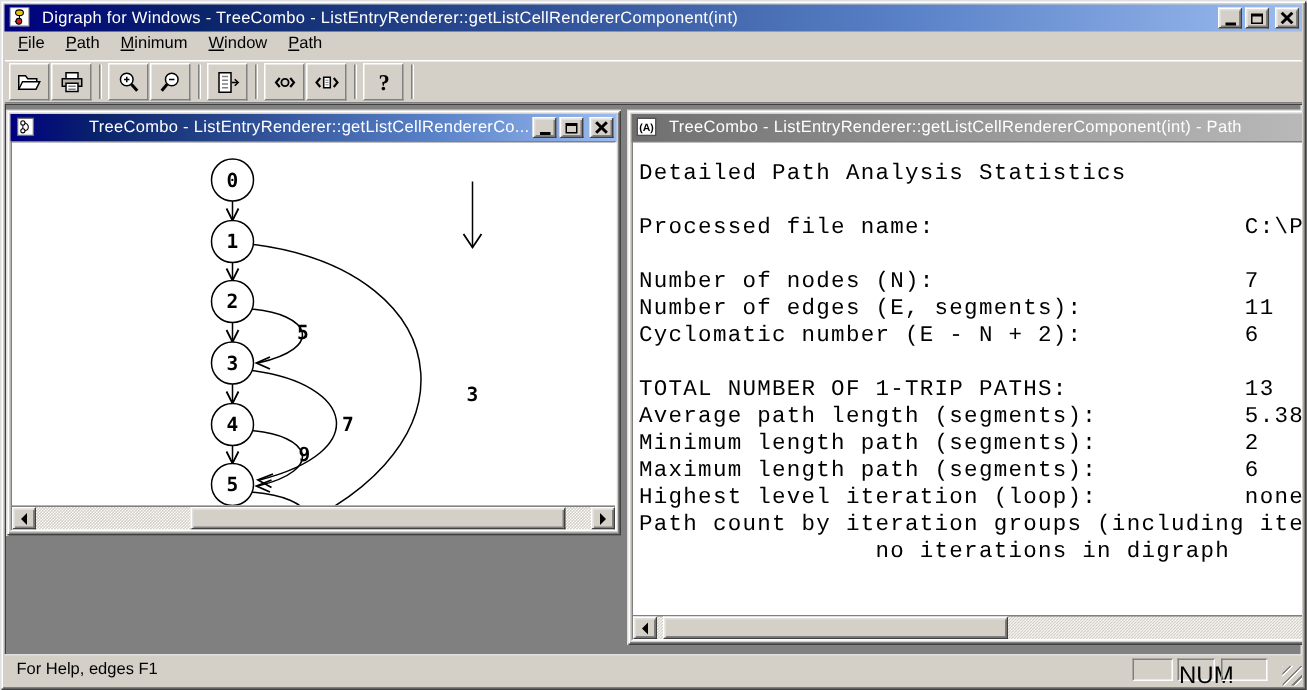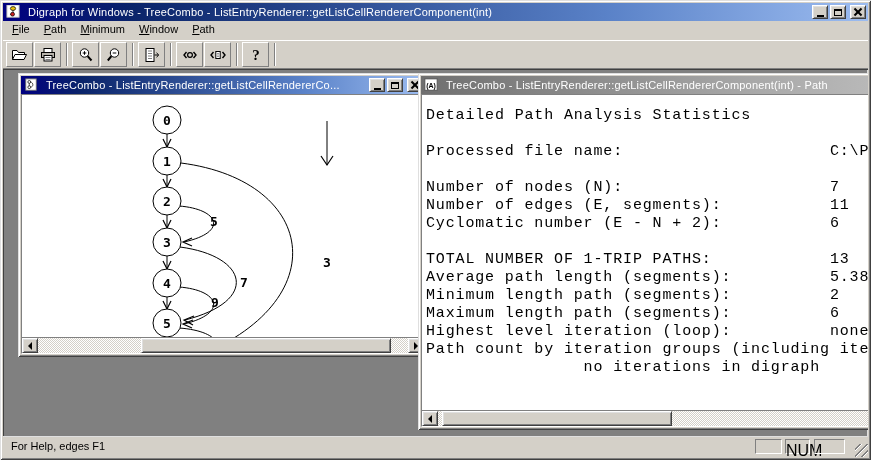--- a/index.html
+++ b/index.html
@@ -46,21 +46,21 @@
 
   
   .mdi{flex:1;position:relative;background:#808080;overflow:hidden;
     box-shadow:inset 1px 1px 0 #404040, inset -1px 0 0 #dfdfdf;}
   .child{position:absolute;background:#d4d0c8;padding:3px;
     box-shadow:inset 1px 1px 0 #dfdfdf, inset -1px -1px 0 #404040,
                inset 2px 2px 0 #fff, inset -2px -2px 0 #808080;
     display:flex;flex-direction:column;}
   .child-client{flex:1;background:#fff;border:1px solid;border-color:#808080 #fff #fff #808080;
     display:flex;flex-direction:column;overflow:hidden;position:relative;}
-  #left-child{left:15px;top:4px;width:410px;height:284px;}
+  #left-child{left:1px;top:4px;width:410px;height:284px;text-align:right;}
   #right-child{left:415px;top:4px;width:480px;height:357px;}
 
   
   .hscroll{height:16px;flex:none;display:flex;position:relative;
     background-color:#d4d0c8;
     background-image:linear-gradient(45deg,#fff 25%,transparent 25%,transparent 75%,#fff 75%),
                      linear-gradient(45deg,#fff 25%,transparent 25%,transparent 75%,#fff 75%);
     background-size:2px 2px;background-position:0 0,1px 1px;
     border-top:1px solid #808080;}
   .sbtn{width:16px;height:100%;background:#d4d0c8;flex:none;

